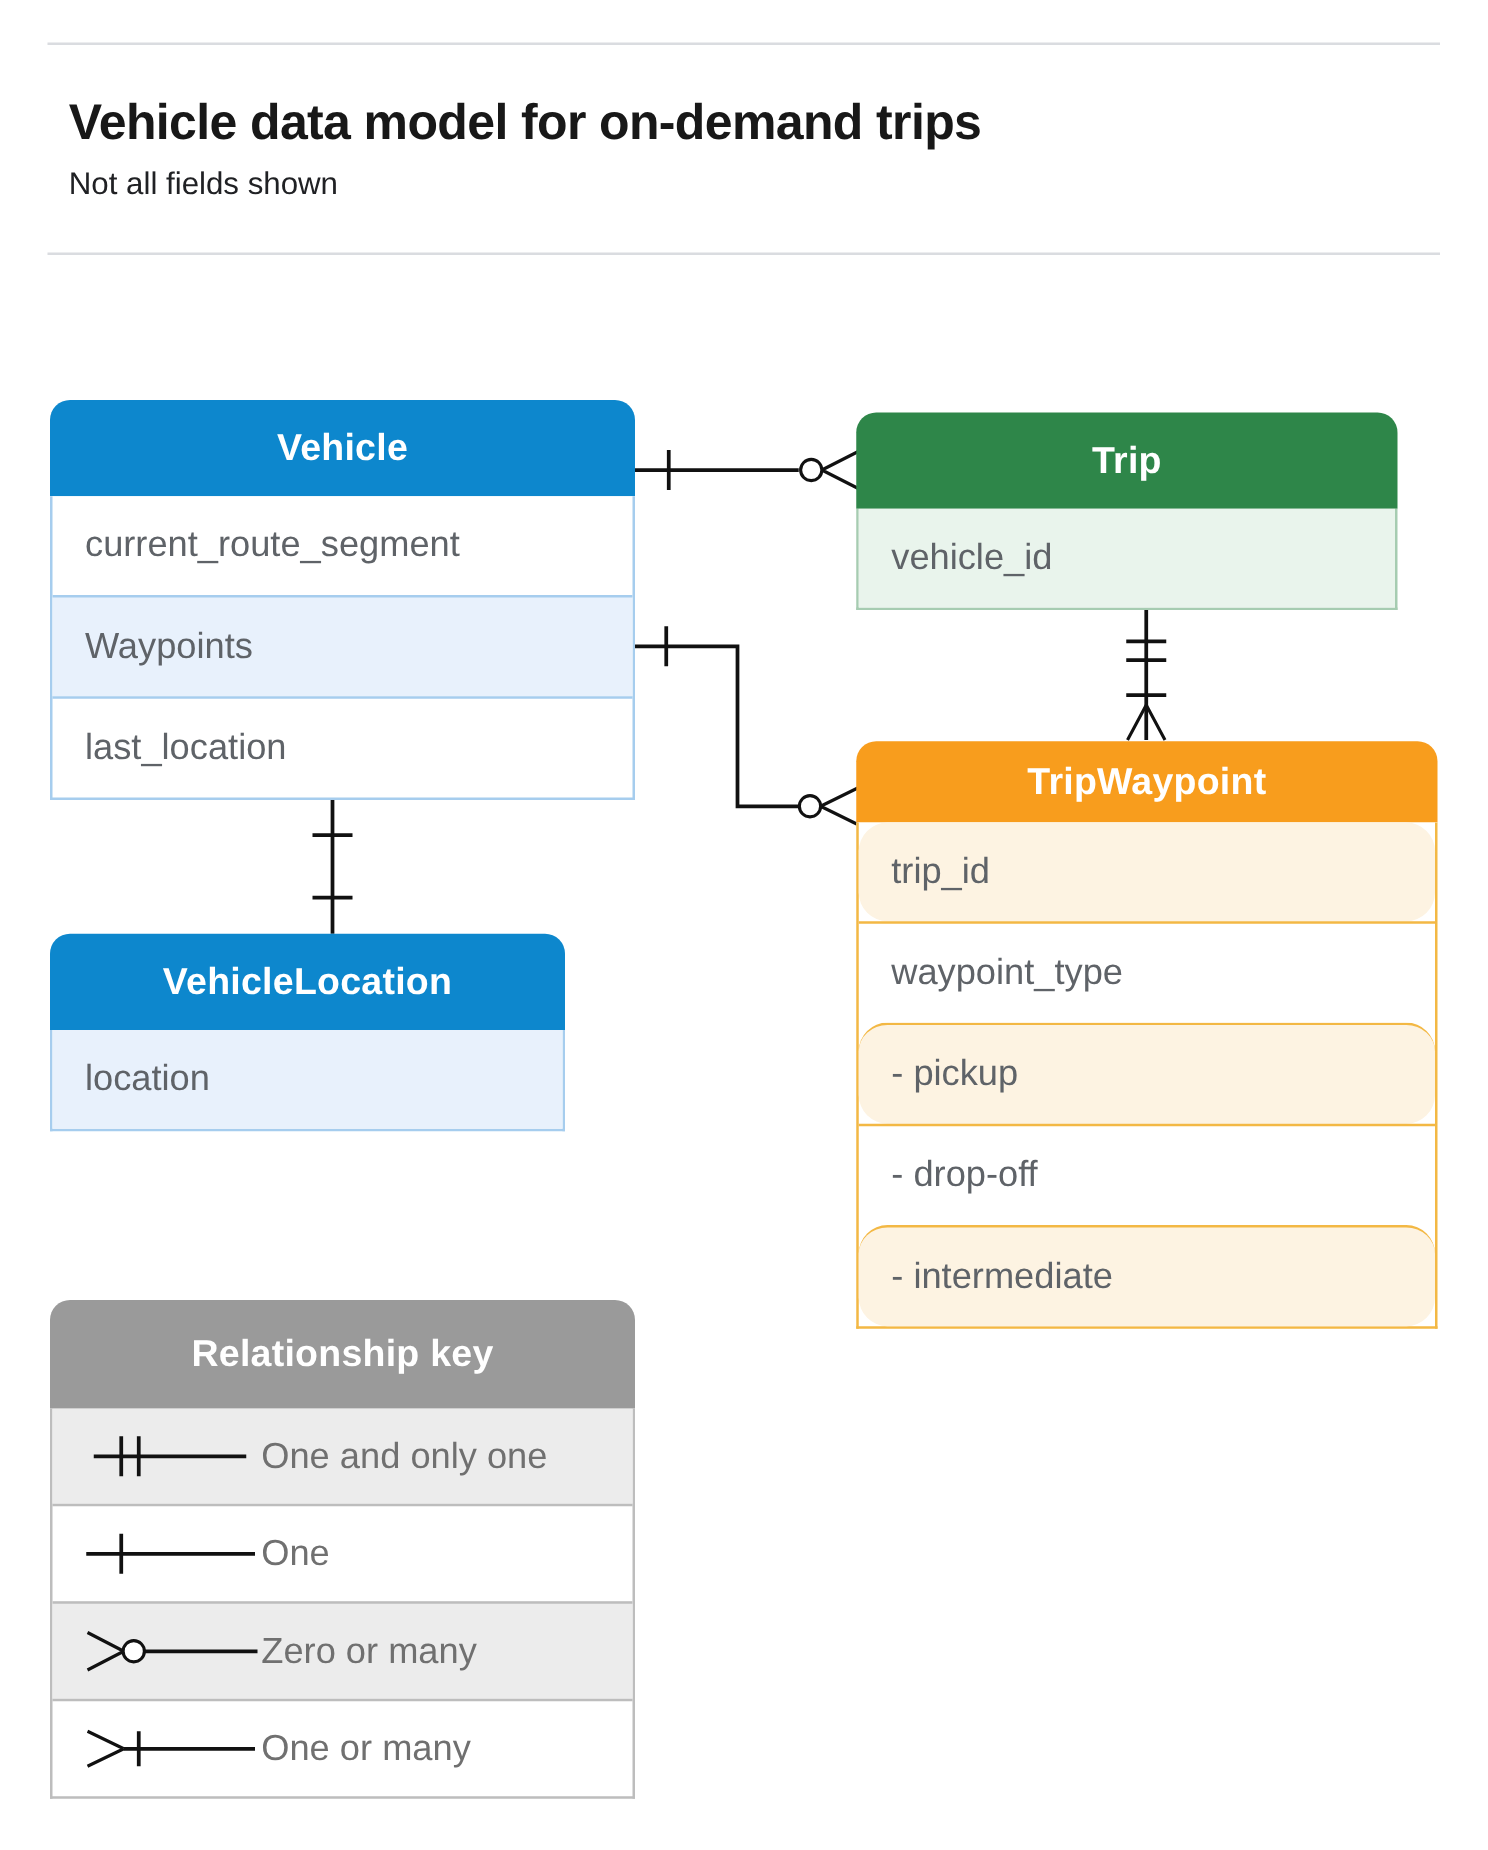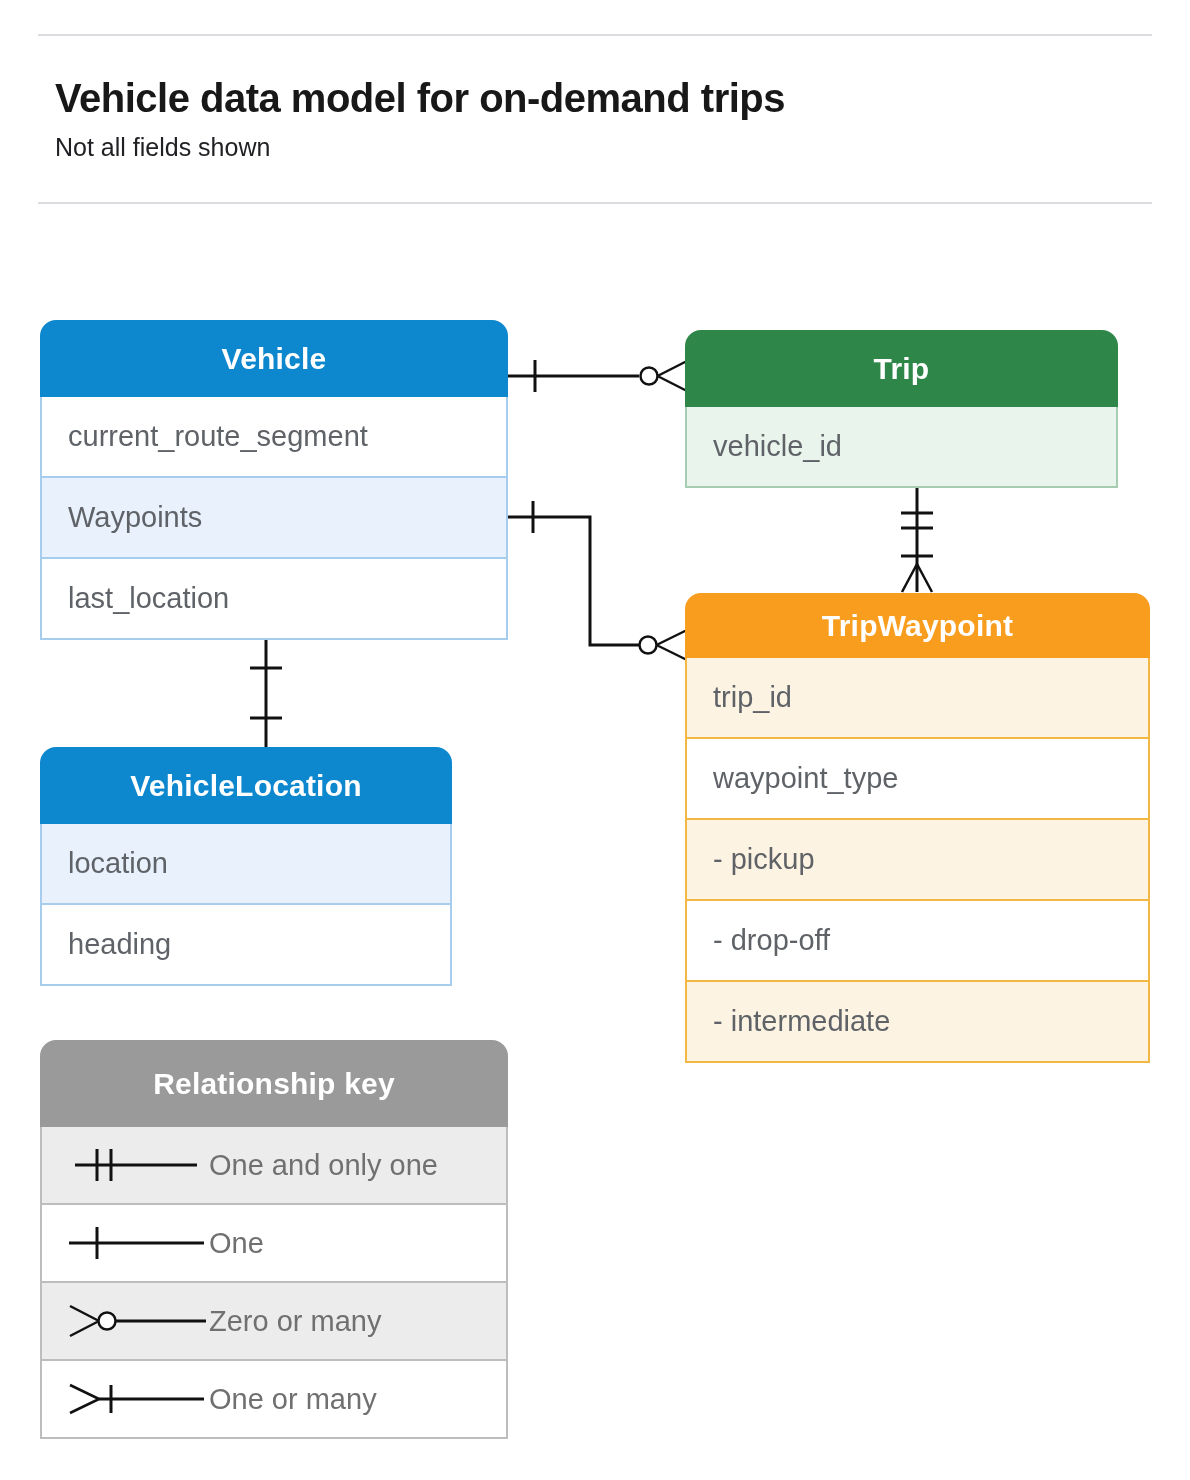--- a/index.html
+++ b/index.html
@@ -39,21 +39,21 @@
 
   .trip{left:685px;top:330px;width:433px;}
   .trip .entity-header{background:var(--green);}
   .trip .entity-body{border-color:var(--green-border);}
   .trip .row.shaded{background:var(--green-light);}
 
   .trip-waypoint{left:685px;top:593px;width:465px;}
   .trip-waypoint .entity-header{background:var(--orange);height:65px;}
   .trip-waypoint .entity-body{border-color:var(--orange-border);}
   .trip-waypoint .row + .row{border-top:2px solid var(--orange-border);}
-  .trip-waypoint .row.shaded{background:var(--orange-light);}
+  .trip-waypoint .row.shaded{background:var(--orange-light);border-radius:23px;}
 
   .legend{left:40px;top:1040px;width:468px;}
   .legend .entity-header{background:var(--gray);height:87px;}
   .legend .entity-body{border-color:var(--gray-border);}
   .legend .row{height:76px;padding-left:12px;font-size:29px;color:var(--text-legend);}
   .legend .row + .row{border-top:2px solid var(--gray-border);}
   .legend .row.shaded{background:var(--gray-light);}
   .legend-symbol{flex:0 0 155px;height:76px;}
   .legend-symbol svg{display:block;}
   .legend-symbol line,.legend-symbol path{stroke:var(--line);fill:none;}
@@ -119,21 +119,20 @@
     <div class="row shaded indent">- pickup</div>
     <div class="row indent">- drop-off</div>
     <div class="row shaded indent">- intermediate</div>
   </div>
 </div>
 
 <div class="entity vehicle-location">
   <div class="entity-header">VehicleLocation</div>
   <div class="entity-body">
     <div class="row shaded">location</div>
-    <div class="row">heading</div>
   </div>
 </div>
 
 <div class="entity legend">
   <div class="entity-header">Relationship key</div>
   <div class="entity-body">
     <div class="row shaded">
       <span class="legend-symbol">
         <svg width="155" height="76" viewBox="0 0 155 76">
           <path d="M21 38 H143" stroke-width="3"></path>

